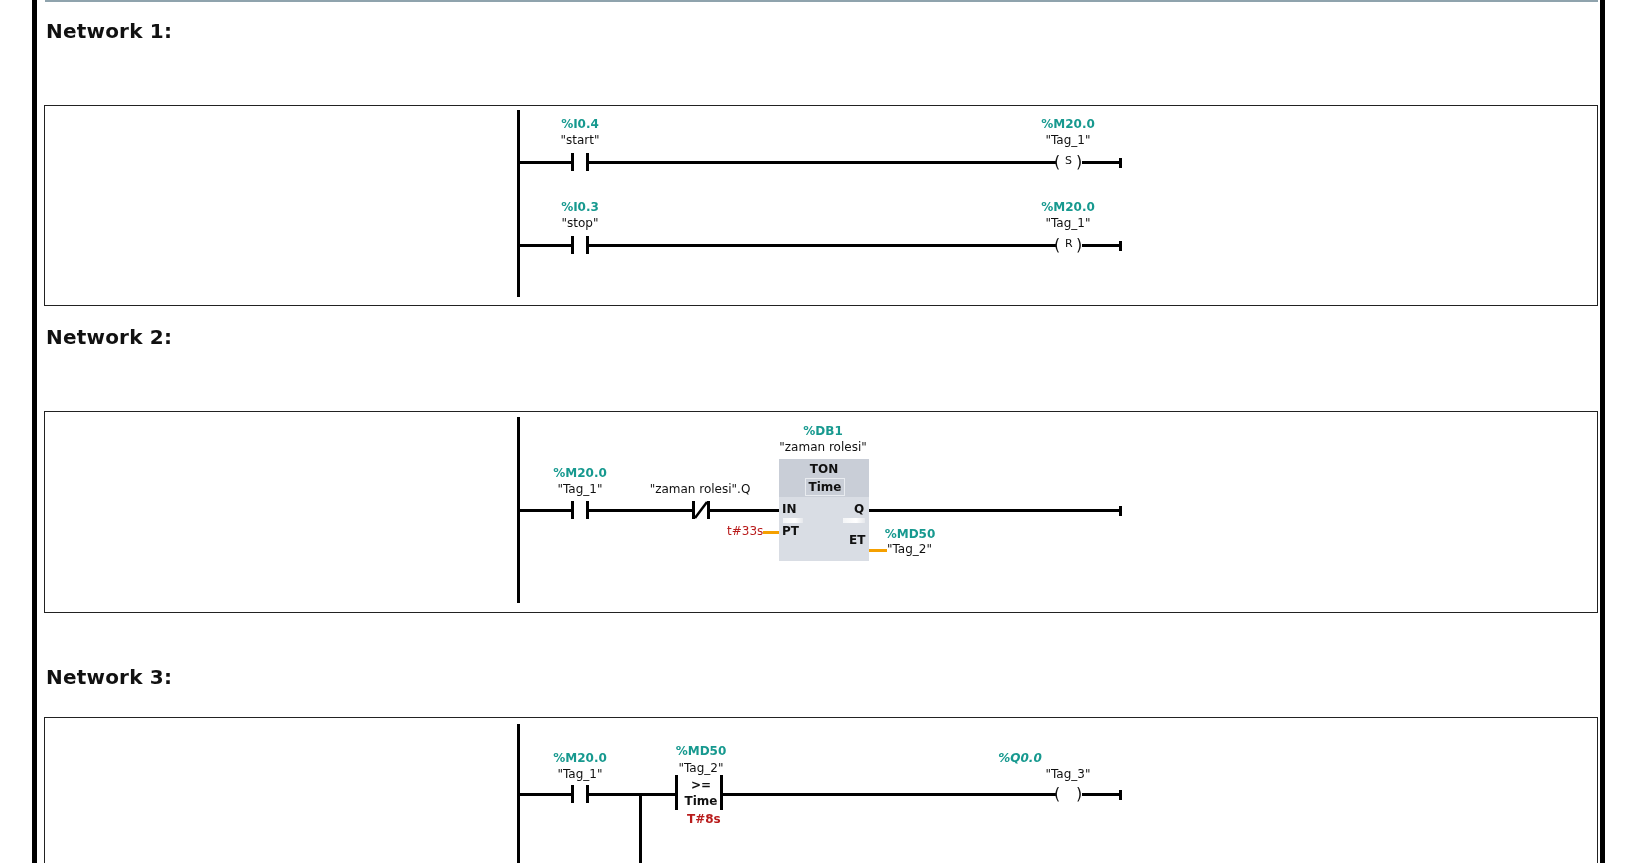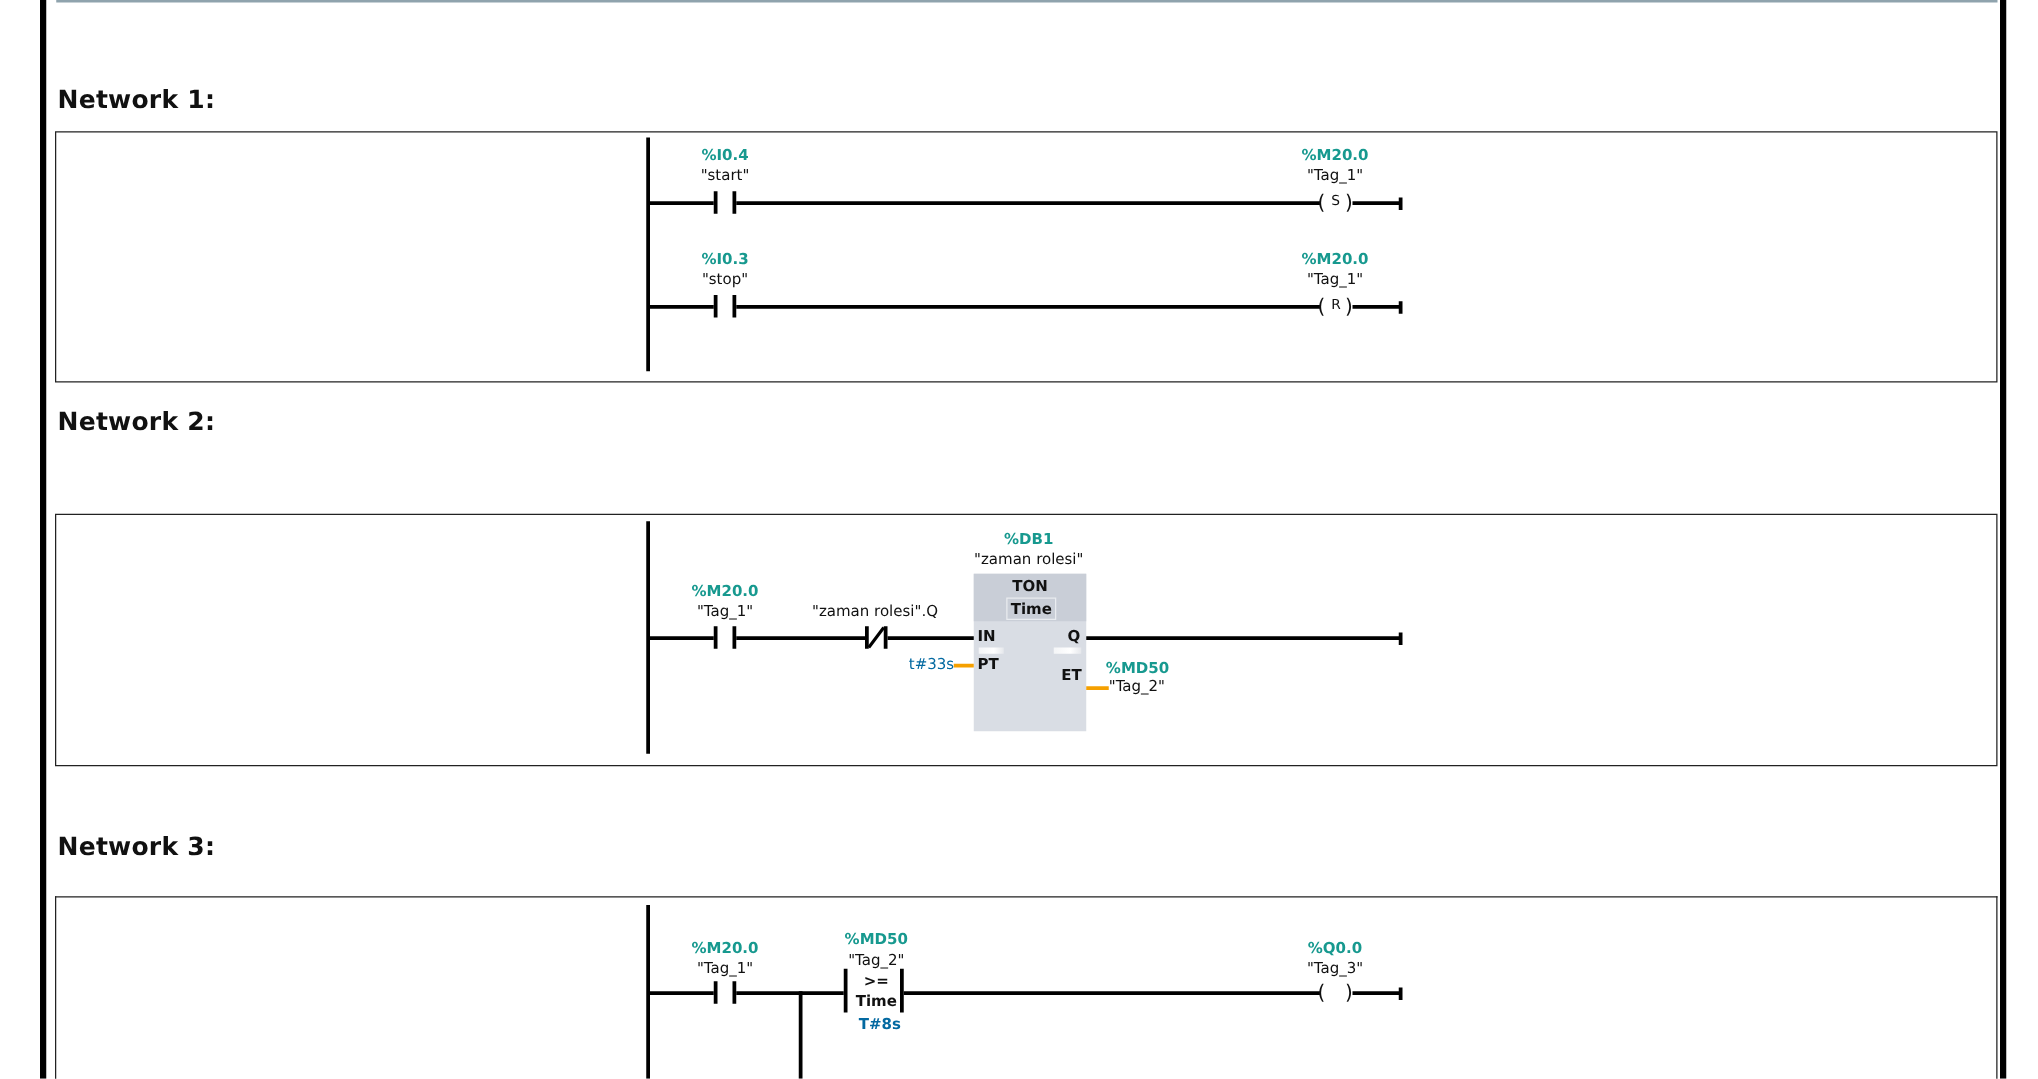--- a/index.html
+++ b/index.html
@@ -8,38 +8,38 @@
   .frame-left { left:32px; top:0; width:5px; height:863px; background:#000; }
   .frame-right { left:1600px; top:0; width:5px; height:863px; background:#000; }
   .top-line { left:45px; top:0; width:1553px; height:2px; background:#8fa3ad; }
   .net-title { left:46px; font-size:20px; font-weight:bold; color:#111; letter-spacing:0.2px; }
   .net-box { left:44px; width:1552px; border:1.5px solid #222; background:#fff; }
   .rail { width:3px; background:#000; }
   .wire { height:3px; background:#000; }
   .vwire { width:3px; background:#000; }
   .addr { font-size:12px; font-weight:bold; color:#17998f; text-align:center; white-space:nowrap; transform:translateX(-50%); }
   .tag { font-size:12px; color:#111; text-align:center; white-space:nowrap; transform:translateX(-50%); }
-  .lit { font-size:12px; color:#0369a1; white-space:nowrap; }
+  .lit { font-size:12px; color:#b91c1c; white-space:nowrap; }
   .cbar { width:3px; height:18px; background:#000; }
   .coil-text { font-size:13px; color:#111; font-weight:bold; }
   .endcap { width:3px; height:10px; background:#000; }
   .fb { background:#d9dde4; }
   .fb-head { background:#c9ced7; }
   .pin { font-size:12px; font-weight:bold; color:#111; }
   .orange { height:3px; background:#f5a000; }
   .pin-hl { height:5px; background:linear-gradient(90deg, #f4f5f7, #ffffff 60%, #e6e8ec); }
 </style>
 </head>
 <body>
 
 <div class="abs frame-left"></div>
 <div class="abs frame-right"></div>
 <div class="abs top-line"></div>
 
-<div class="abs net-title" style="top:19px;margin-top:48px;">Network 1:</div>
+<div class="abs net-title" style="top:19px;">Network 1:</div>
 <div class="abs net-box" style="top:105px; height:199px;"></div>
 <div class="abs rail" style="left:517px; top:110px; height:187px;"></div>
 
 <div>
   <div class="abs addr" style="left:580px; top:117px;">%I0.4</div>
   <div class="abs tag" style="left:580px; top:133px;">"start"</div>
   <div class="abs wire" style="left:519px; top:161px; width:52px;"></div>
   <div>
     <div class="abs cbar" style="left:571px; top:153px;"></div>
     <div class="abs cbar" style="left:586px; top:153px;"></div>
@@ -95,21 +95,21 @@
     <div class="abs cbar" style="left:692px; top:501px;"></div>
     <svg class="abs" style="left:692px; top:501px;" width="20" height="18">
       <line x1="3" y1="17" x2="15" y2="1" stroke="#000" stroke-width="2.5"></line>
     </svg>
     <div class="abs cbar" style="left:707px; top:501px;"></div>
   </div>
   <div class="abs wire" style="left:710px; top:509px; width:70px;"></div>
 
   <div class="abs addr" style="left:823px; top:424px;">%DB1</div>
   <div class="abs tag" style="left:823px; top:440px;">"zaman rolesi"</div>
-  <div class="abs fb" style="left:779px; top:459px; width:90px; height:126px;">
+  <div class="abs fb" style="left:779px; top:459px; width:90px; height:102px;">
     <div class="abs fb-head" style="left:0; top:0; width:90px; height:38px;"></div>
     <div class="abs" style="left:0; top:3px; width:90px; text-align:center; font-size:12px; font-weight:bold; color:#111;">TON</div>
     <div class="abs" style="left:26px; top:19px; width:38px; height:16px; border:1px solid #e9ecf0; text-align:center; font-size:12px; font-weight:bold; color:#111; line-height:16px;">Time</div>
     <div class="abs pin" style="left:3px; top:43px;">IN</div>
     <div class="abs pin" style="left:75px; top:43px;">Q</div>
     <div class="abs pin-hl" style="left:4px; top:59px; width:20px;"></div>
     <div class="abs pin-hl" style="left:64px; top:59px; width:22px;"></div>
     <div class="abs pin" style="left:3px; top:65px;">PT</div>
     <div class="abs pin" style="left:70px; top:74px;">ET</div>
   </div>
@@ -145,21 +145,21 @@
   <div class="abs tag" style="left:701px; top:761px;">"Tag_2"</div>
   <div>
     <div class="abs" style="left:675px; top:775px; width:3px; height:35px; background:#000;"></div>
     <div class="abs" style="left:680px; top:778px; width:42px; text-align:center; font-size:12px; font-weight:bold; color:#111;">&gt;=</div>
     <div class="abs" style="left:680px; top:794px; width:42px; text-align:center; font-size:12px; font-weight:bold; color:#111;">Time</div>
     <div class="abs" style="left:720px; top:775px; width:3px; height:35px; background:#000;"></div>
   </div>
   <div class="abs lit" style="left:687px; top:812px;font-weight:bold;">T#8s</div>
   <div class="abs wire" style="left:723px; top:793px; width:333px;"></div>
 
-  <div class="abs addr" style="left:1068px; top:751px;">%Q0.0</div>
+  <div class="abs addr" style="left:1020px; top:751px;font-style:italic;">%Q0.0</div>
   <div class="abs tag" style="left:1068px; top:767px;">"Tag_3"</div>
   <div class="abs" style="left:1054px; top:784px; width:30px; height:20px;">
     <span class="abs coil-text" style="left:0; top:0; font-size:16px; font-weight:normal;">(</span>
     <span class="abs coil-text" style="left:22px; top:0; font-size:16px; font-weight:normal;">)</span>
   </div>
   <div class="abs wire" style="left:1082px; top:793px; width:38px;"></div>
   <div class="abs endcap" style="left:1119px; top:790px;"></div>
 </div>
 
 </body></html>

